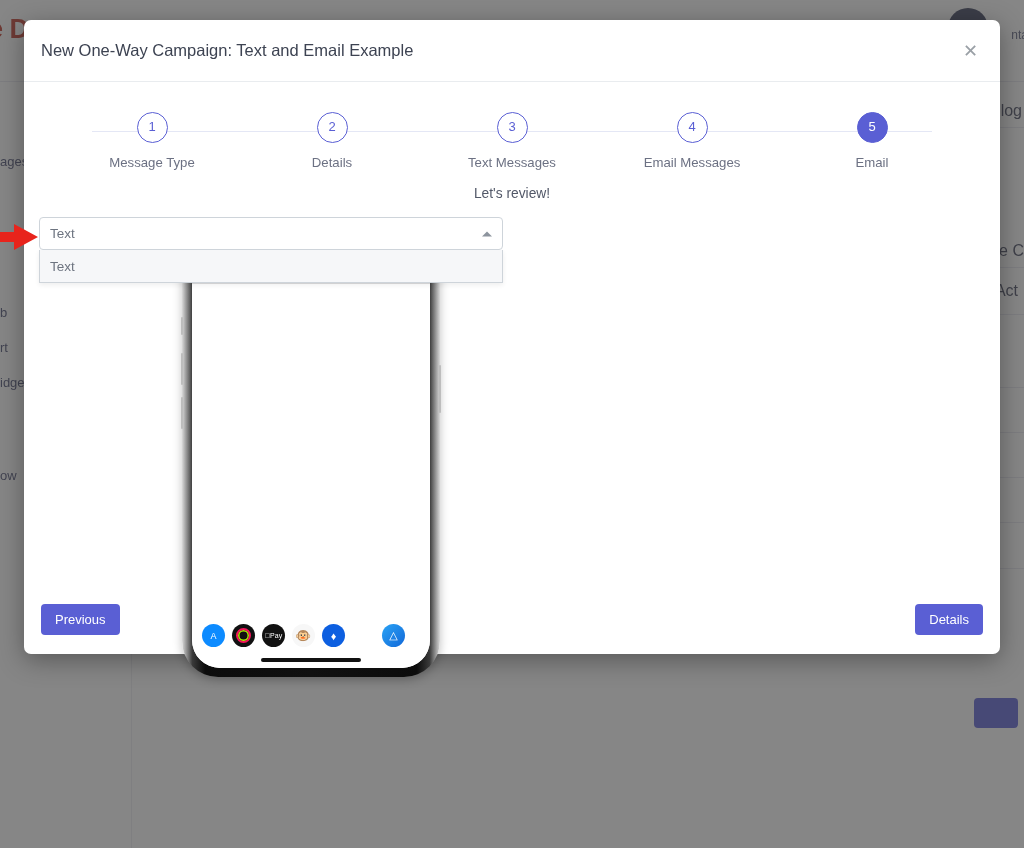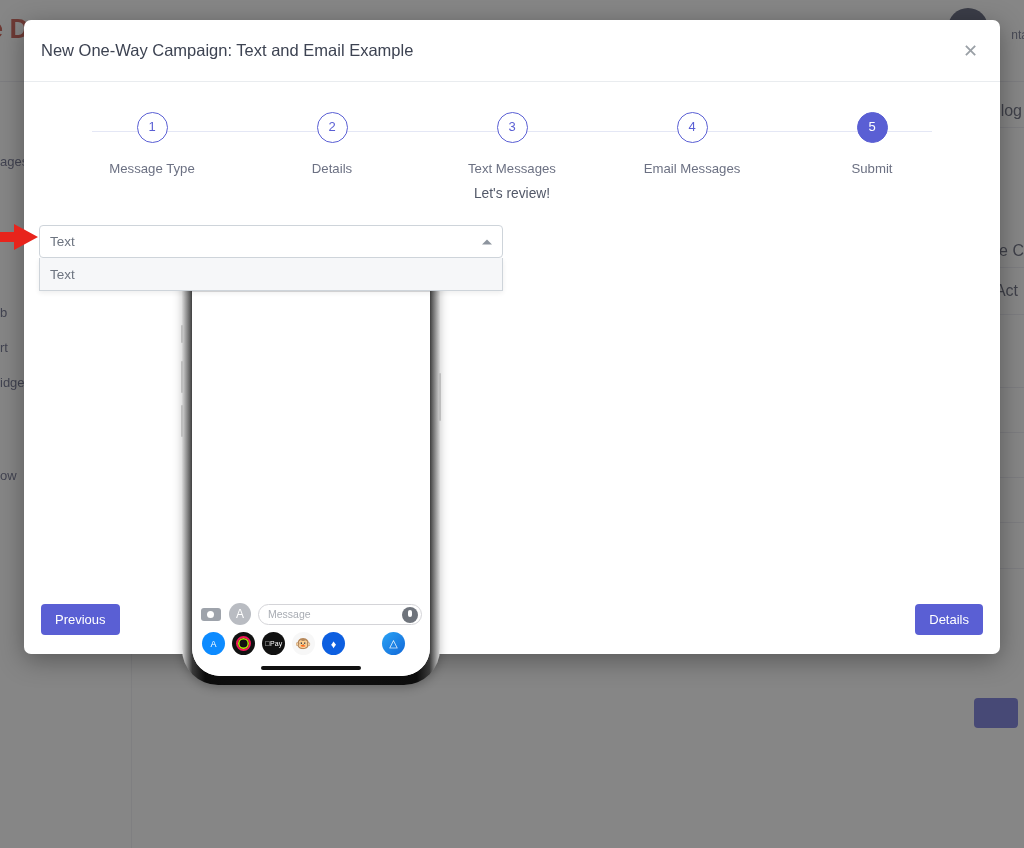--- a/index.html
+++ b/index.html
@@ -121,32 +121,32 @@
     width: 31px; height: 31px; border-radius: 50%;
     border: 1.6px solid #5a5fd4;
     background: #ffffff; color: #5a5fd4;
     font-size: 13px; line-height: 28px; margin: 0 auto;
     position: relative; z-index: 2;
   }
   .step.active .step-circle {
     background: #5a5fd4; color: #ffffff; border-color: #5a5fd4;
   }
   .step-label {
-    margin-top: 18px; font-size: 13.2px; color: #6c7183;
+    margin-top: 12px; font-size: 13.2px; color: #6c7183;
   }
 
   .review-title {
     text-align: center; font-size: 13.8px; color: #525868;
     margin-top: 8px;
   }
 
   
   .modal-body {
     position: relative;
-    margin-top: 24px;
+    margin-top: 16px;
     height: 560px;
   }
   .col-left {
     position: absolute; left: 15px; top: 0; width: 464px; height: 100%;
   }
   .col-right {
     position: absolute; left: 498px; top: 6px; width: 450px;
   }
 
   
@@ -404,21 +404,21 @@
         <div class="step-label">Text Messages</div>
       </div>
 
       <div class="step">
         <div class="step-circle">4</div>
         <div class="step-label">Email Messages</div>
       </div>
 
       <div class="step active">
         <div class="step-circle">5</div>
-        <div class="step-label">Submit</div>
+        <div class="step-label">Email</div>
       </div>
 
     </div>
   </div>
 
   <div class="review-title">Let's review!</div>
 
   <div class="modal-body">
 
     <div class="col-left">
@@ -446,31 +446,20 @@
             <div class="msg-back">‹</div>
             <div class="msg-contact">
               <div class="msg-avatar"></div>
               <div class="msg-name">Tim</div>
             </div>
             <div class="msg-info">i</div>
           </div>
 
 
           <div class="msg-footer">
-            <div class="input-row">
-              <div class="circ-btn cam-btn">
-                <div class="cam-shape"></div>
-                  <div class="cam-lens"></div>
-              </div>
-              <div class="circ-btn appstore-btn"></div>
-              <div class="msg-input">
-                <span>Message</span>
-                <span class="mic"></span>
-              </div>
-            </div>
             <div class="app-row">
               <div class="app-icon ai-appstore">A</div>
               <div class="app-icon ai-activity"></div>
               <div class="app-icon ai-pay">Pay</div>
               <div class="app-icon ai-memoji">🐵</div>
               <div class="app-icon ai-dropbox">♦</div>
               <div class="app-icon ai-photos">❇</div>
               <div class="app-icon ai-last">△</div>
             </div>
             <div class="home-bar"></div>

